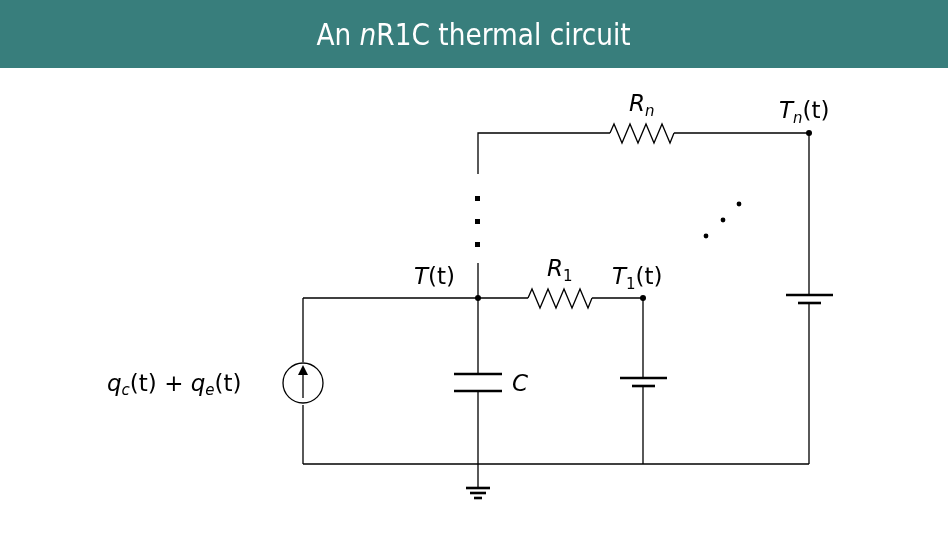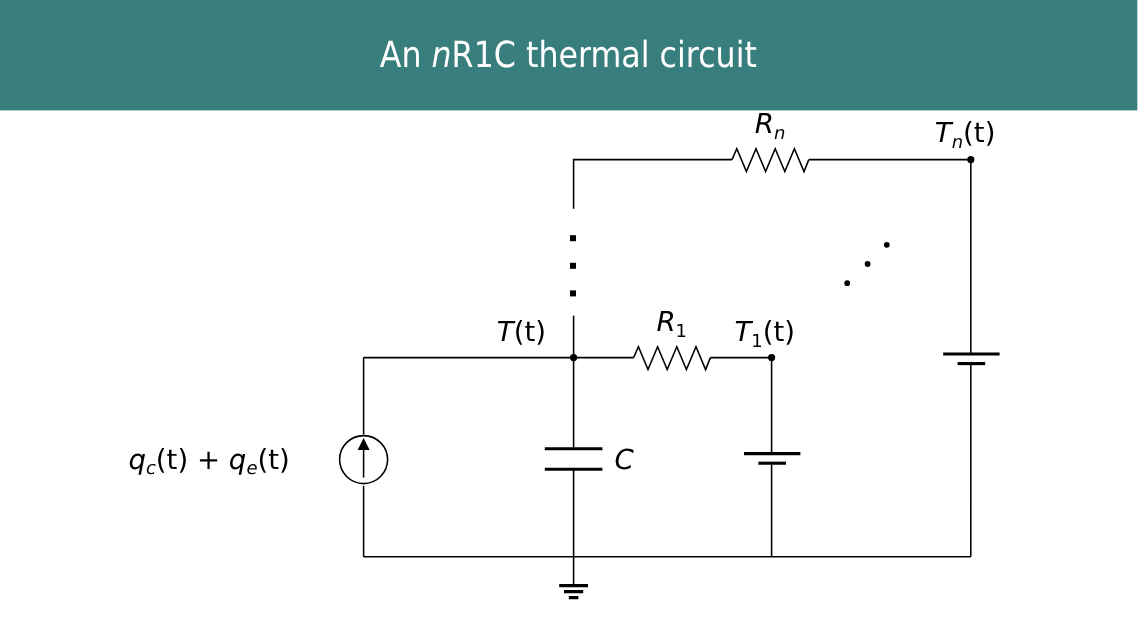--- a/index.html
+++ b/index.html
@@ -1,18 +1,18 @@
 <!DOCTYPE html>
 <html><head>
   <meta charset="utf-8">
   <style>
     html, body { margin: 0; padding: 0; }
     body { width: 948px; height: 534px; background: #ffffff; overflow: hidden; position: relative; }
     .title-bar {
-      position: absolute; left: 0; top: 0; width: 948px; height: 92px;
+      position: absolute; left: 0; top: 0; width: 948px; height: 68px;
       background: #387e7c; color: #ffffff;
       display: flex; align-items: center; justify-content: center;
       font-family: "DejaVu Sans", sans-serif; font-size: 30px;
       transform-origin: center;
     }
     .title-bar .t { transform: scaleX(0.88); display: inline-block; white-space: pre; }
     .title-bar em { font-style: italic; }
     svg { position: absolute; left: 0; top: 0; }
     .wire { stroke: #000; stroke-width: 1.3; fill: none; }
     .thick { stroke: #000; stroke-width: 2.6; fill: none; }

